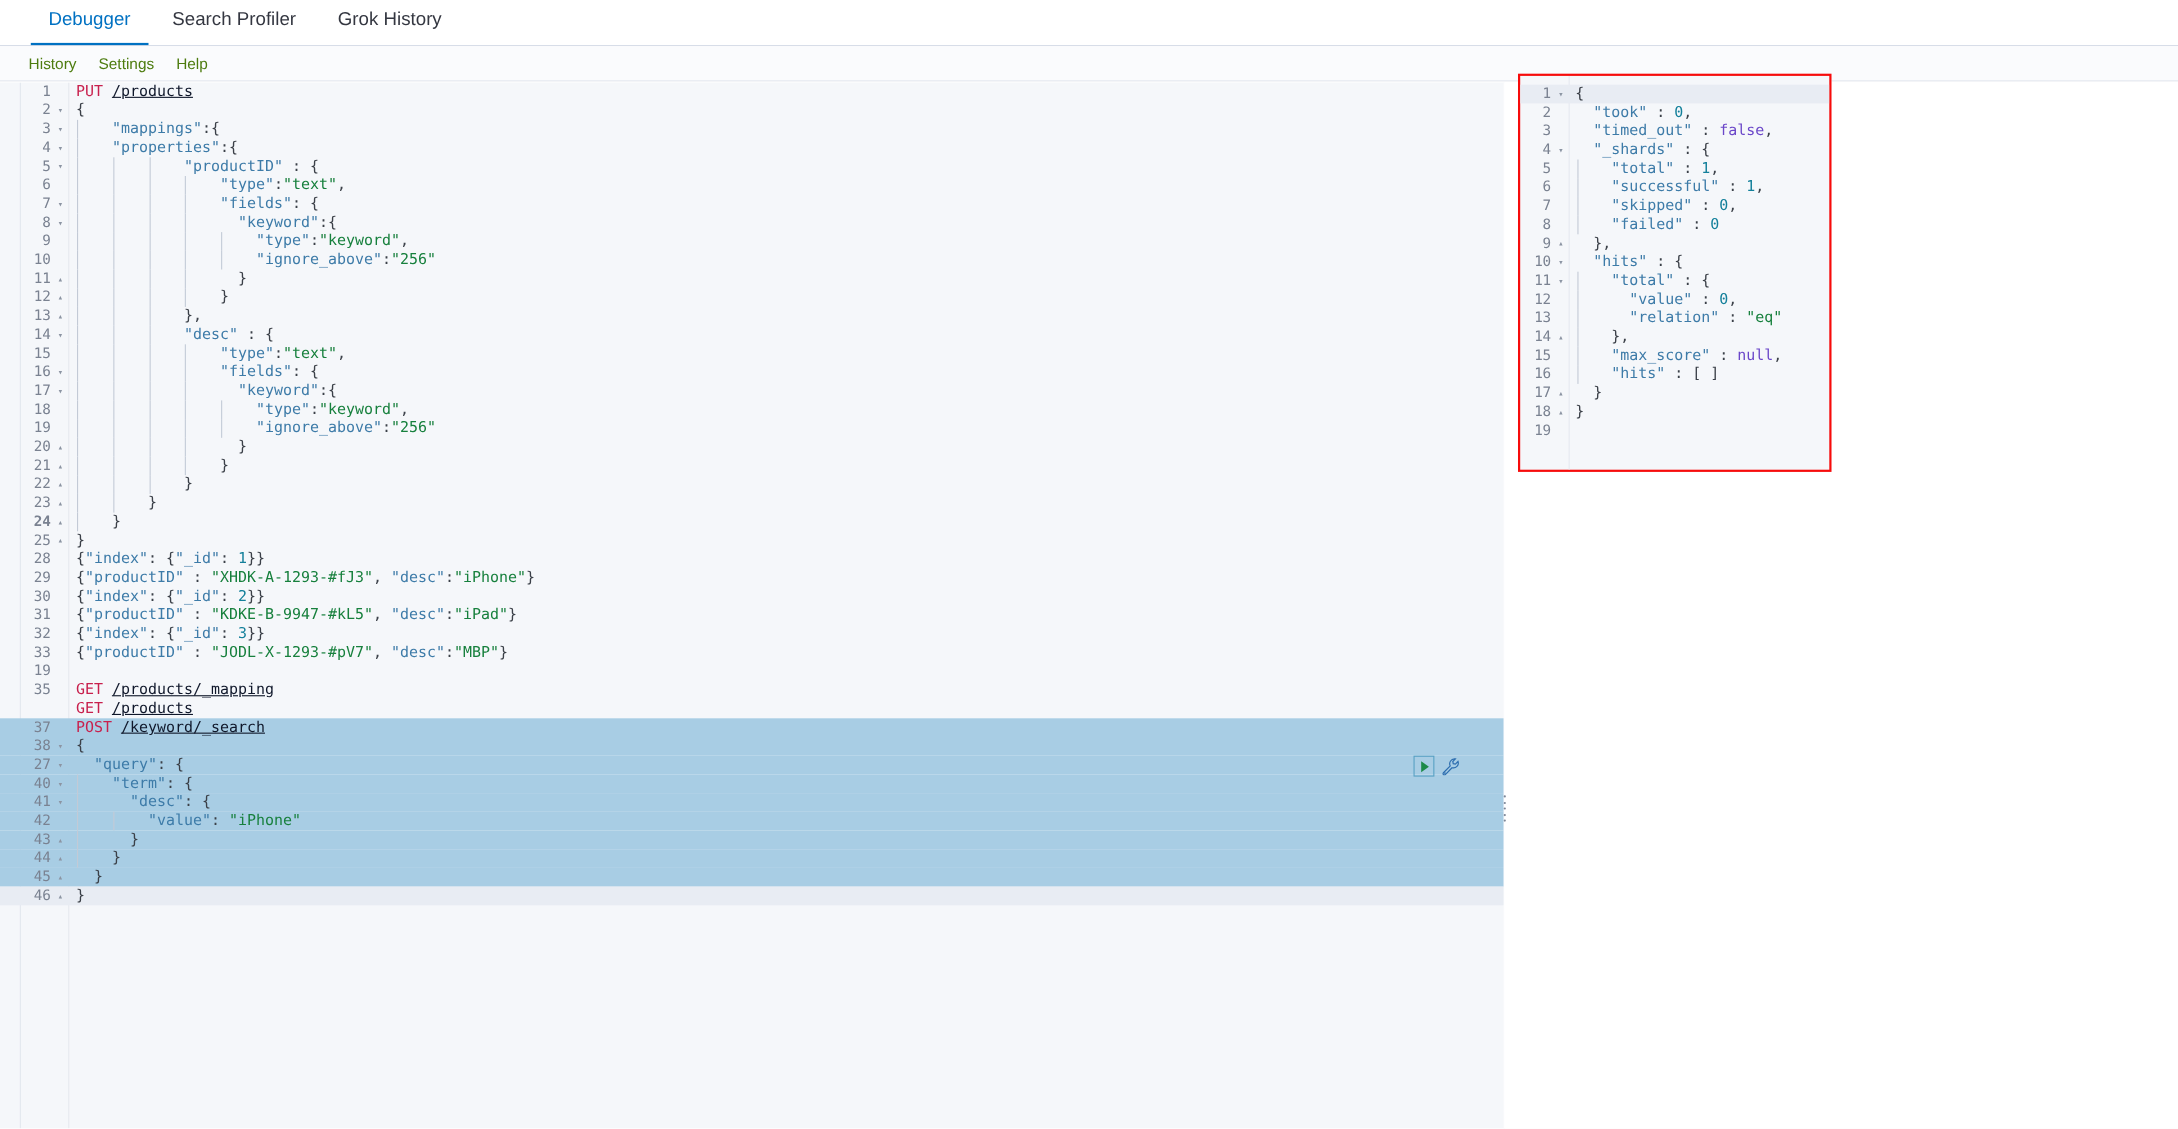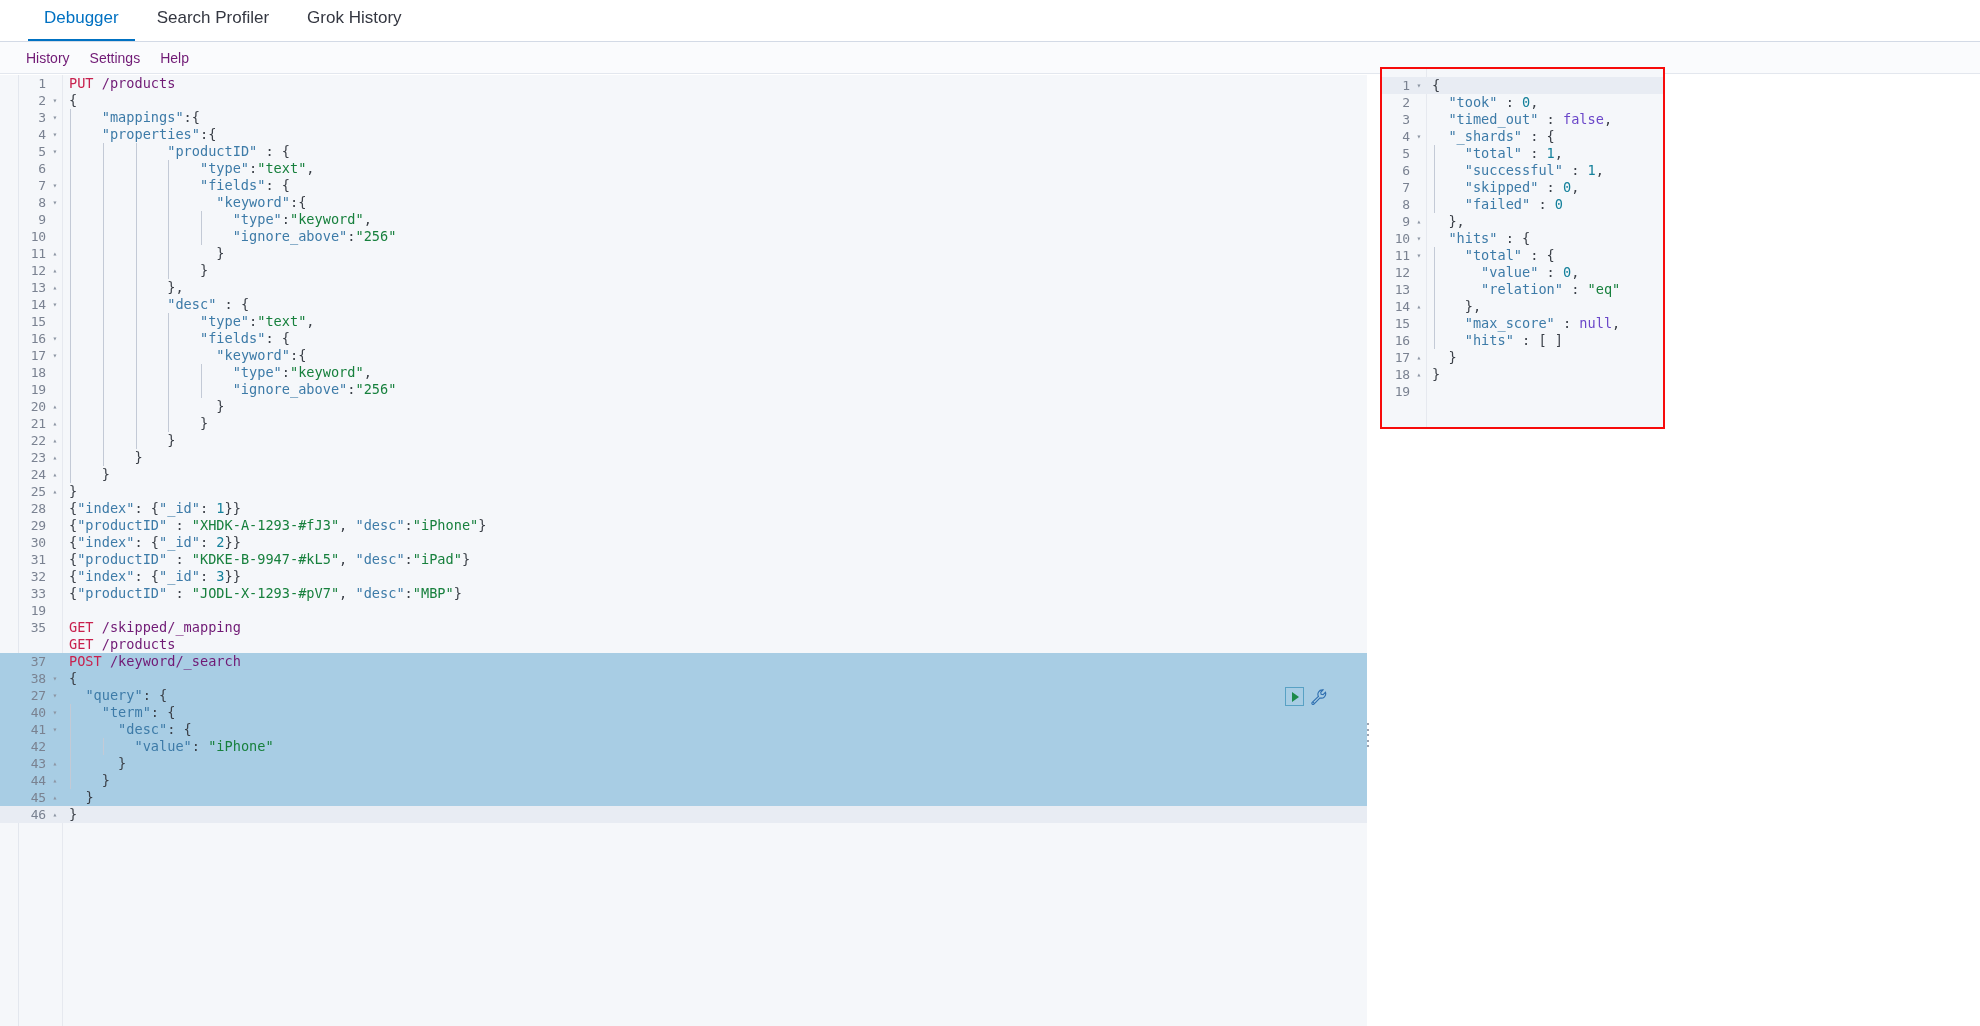--- a/index.html
+++ b/index.html
@@ -37,21 +37,21 @@
   #menubar {
     height: 32px;
     display: flex;
     align-items: center;
     padding-left: 16px;
     background: #fafbfd;
     border-bottom: 1px solid #e3e7ee;
   }
   .menu-item {
     font-size: 14px;
-    color: #701a75;
+    color: #4d7c0f;
     padding: 0 10px;
     cursor: pointer;
     white-space: nowrap;
   }
 
   
   #split { position: absolute; top: 75px; left: 0; right: 0; bottom: 0; display: flex; background:#fff; }
 
   
   #request-pane {
@@ -93,21 +93,21 @@
   #request-pane .gutter-rule {
     position: absolute; top: 0; bottom: 0; left: 62px;
     width: 1px; background: #e6e9ef;
   }
   #request-pane .pane-left-rule {
     position: absolute; top:0; bottom:0; left: 18px; width:1px; background:#e3e7ee;
   }
 
   
   .k-method { color: #c8204d; }
-  .k-url    { color: #701a75; }
+  .k-url    { color: #0f172a; text-decoration: underline; }
   .k-key    { color: #3d7ba8; }
   .k-str    { color: #17803d; }
   .k-num    { color: #14809b; }
   .k-lit    { color: #6b47c9; }
   .k-punc   { color: #3b4048; }
 
   .sel-line { background: #a8cde4; }
   .active-line { background: #e8ecf3; }
 
   
@@ -205,30 +205,30 @@
           <div class="eline"><div class="gutter" style="width: 48px; min-width: 48px;">14</div><div class="fold">▾</div><div class="code"><span style="position:absolute;left:8.2px;top:0;bottom:0;width:1px;background:#c3cad6;"></span><span style="position:absolute;left:40.9px;top:0;bottom:0;width:1px;background:#c3cad6;"></span><span style="position:absolute;left:73.7px;top:0;bottom:0;width:1px;background:#c3cad6;"></span><span style="position:relative">            <span class="k-key">"desc"</span><span class="k-punc"> </span><span class="k-punc">:</span><span class="k-punc"> </span><span class="k-punc">{</span></span></div></div>
           <div class="eline"><div class="gutter" style="width: 48px; min-width: 48px;">15</div><div class="fold"></div><div class="code"><span style="position:absolute;left:8.2px;top:0;bottom:0;width:1px;background:#c3cad6;"></span><span style="position:absolute;left:40.9px;top:0;bottom:0;width:1px;background:#c3cad6;"></span><span style="position:absolute;left:73.7px;top:0;bottom:0;width:1px;background:#c3cad6;"></span><span style="position:absolute;left:106.4px;top:0;bottom:0;width:1px;background:#c3cad6;"></span><span style="position:relative">                <span class="k-key">"type"</span><span class="k-punc">:</span><span class="k-str">"text"</span><span class="k-punc">,</span></span></div></div>
           <div class="eline"><div class="gutter" style="width: 48px; min-width: 48px;">16</div><div class="fold">▾</div><div class="code"><span style="position:absolute;left:8.2px;top:0;bottom:0;width:1px;background:#c3cad6;"></span><span style="position:absolute;left:40.9px;top:0;bottom:0;width:1px;background:#c3cad6;"></span><span style="position:absolute;left:73.7px;top:0;bottom:0;width:1px;background:#c3cad6;"></span><span style="position:absolute;left:106.4px;top:0;bottom:0;width:1px;background:#c3cad6;"></span><span style="position:relative">                <span class="k-key">"fields"</span><span class="k-punc">:</span><span class="k-punc"> </span><span class="k-punc">{</span></span></div></div>
           <div class="eline"><div class="gutter" style="width: 48px; min-width: 48px;">17</div><div class="fold">▾</div><div class="code"><span style="position:absolute;left:8.2px;top:0;bottom:0;width:1px;background:#c3cad6;"></span><span style="position:absolute;left:40.9px;top:0;bottom:0;width:1px;background:#c3cad6;"></span><span style="position:absolute;left:73.7px;top:0;bottom:0;width:1px;background:#c3cad6;"></span><span style="position:absolute;left:106.4px;top:0;bottom:0;width:1px;background:#c3cad6;"></span><span style="position:relative">                  <span class="k-key">"keyword"</span><span class="k-punc">:</span><span class="k-punc">{</span></span></div></div>
           <div class="eline"><div class="gutter" style="width: 48px; min-width: 48px;">18</div><div class="fold"></div><div class="code"><span style="position:absolute;left:8.2px;top:0;bottom:0;width:1px;background:#c3cad6;"></span><span style="position:absolute;left:40.9px;top:0;bottom:0;width:1px;background:#c3cad6;"></span><span style="position:absolute;left:73.7px;top:0;bottom:0;width:1px;background:#c3cad6;"></span><span style="position:absolute;left:106.4px;top:0;bottom:0;width:1px;background:#c3cad6;"></span><span style="position:absolute;left:139.1px;top:0;bottom:0;width:1px;background:#c3cad6;"></span><span style="position:relative">                    <span class="k-key">"type"</span><span class="k-punc">:</span><span class="k-str">"keyword"</span><span class="k-punc">,</span></span></div></div>
           <div class="eline"><div class="gutter" style="width: 48px; min-width: 48px;">19</div><div class="fold"></div><div class="code"><span style="position:absolute;left:8.2px;top:0;bottom:0;width:1px;background:#c3cad6;"></span><span style="position:absolute;left:40.9px;top:0;bottom:0;width:1px;background:#c3cad6;"></span><span style="position:absolute;left:73.7px;top:0;bottom:0;width:1px;background:#c3cad6;"></span><span style="position:absolute;left:106.4px;top:0;bottom:0;width:1px;background:#c3cad6;"></span><span style="position:absolute;left:139.1px;top:0;bottom:0;width:1px;background:#c3cad6;"></span><span style="position:relative">                    <span class="k-key">"ignore_above"</span><span class="k-punc">:</span><span class="k-str">"256"</span></span></div></div>
           <div class="eline"><div class="gutter" style="width: 48px; min-width: 48px;">20</div><div class="fold">▴</div><div class="code"><span style="position:absolute;left:8.2px;top:0;bottom:0;width:1px;background:#c3cad6;"></span><span style="position:absolute;left:40.9px;top:0;bottom:0;width:1px;background:#c3cad6;"></span><span style="position:absolute;left:73.7px;top:0;bottom:0;width:1px;background:#c3cad6;"></span><span style="position:absolute;left:106.4px;top:0;bottom:0;width:1px;background:#c3cad6;"></span><span style="position:relative">                  <span class="k-punc">}</span></span></div></div>
           <div class="eline"><div class="gutter" style="width: 48px; min-width: 48px;">21</div><div class="fold">▴</div><div class="code"><span style="position:absolute;left:8.2px;top:0;bottom:0;width:1px;background:#c3cad6;"></span><span style="position:absolute;left:40.9px;top:0;bottom:0;width:1px;background:#c3cad6;"></span><span style="position:absolute;left:73.7px;top:0;bottom:0;width:1px;background:#c3cad6;"></span><span style="position:absolute;left:106.4px;top:0;bottom:0;width:1px;background:#c3cad6;"></span><span style="position:relative">                <span class="k-punc">}</span></span></div></div>
           <div class="eline"><div class="gutter" style="width: 48px; min-width: 48px;">22</div><div class="fold">▴</div><div class="code"><span style="position:absolute;left:8.2px;top:0;bottom:0;width:1px;background:#c3cad6;"></span><span style="position:absolute;left:40.9px;top:0;bottom:0;width:1px;background:#c3cad6;"></span><span style="position:absolute;left:73.7px;top:0;bottom:0;width:1px;background:#c3cad6;"></span><span style="position:relative">            <span class="k-punc">}</span></span></div></div>
           <div class="eline"><div class="gutter" style="width: 48px; min-width: 48px;">23</div><div class="fold">▴</div><div class="code"><span style="position:absolute;left:8.2px;top:0;bottom:0;width:1px;background:#c3cad6;"></span><span style="position:absolute;left:40.9px;top:0;bottom:0;width:1px;background:#c3cad6;"></span><span style="position:relative">        <span class="k-punc">}</span></span></div></div>
-          <div class="eline"><div class="gutter" style="width: 48px; min-width: 48px;">24</div><div class="fold">▴</div><div class="code"><span style="position:absolute;left:8.2px;top:0;bottom:0;width:1px;background:#c3cad6;"></span><span style="position:relative">    <span class="k-punc">}</span></span></div></div>
+          <div class="eline"><div class="gutter" style="width: 48px; min-width: 48px; font-weight: bold;">24</div><div class="fold">▴</div><div class="code"><span style="position:absolute;left:8.2px;top:0;bottom:0;width:1px;background:#c3cad6;"></span><span style="position:relative">    <span class="k-punc">}</span></span></div></div>
           <div class="eline"><div class="gutter" style="width: 48px; min-width: 48px;">25</div><div class="fold">▴</div><div class="code"><span style="position:relative"><span class="k-punc">}</span></span></div></div>
           <div class="eline"><div class="gutter" style="width: 48px; min-width: 48px;">28</div><div class="fold"></div><div class="code"><span style="position:relative"><span class="k-punc">{</span><span class="k-key">"index"</span><span class="k-punc">:</span><span class="k-punc"> </span><span class="k-punc">{</span><span class="k-key">"_id"</span><span class="k-punc">:</span><span class="k-punc"> </span><span class="k-num">1</span><span class="k-punc">}</span><span class="k-punc">}</span></span></div></div>
           <div class="eline"><div class="gutter" style="width: 48px; min-width: 48px;">29</div><div class="fold"></div><div class="code"><span style="position:relative"><span class="k-punc">{</span><span class="k-key">"productID"</span><span class="k-punc"> </span><span class="k-punc">:</span><span class="k-punc"> </span><span class="k-str">"XHDK-A-1293-#fJ3"</span><span class="k-punc">,</span><span class="k-punc"> </span><span class="k-key">"desc"</span><span class="k-punc">:</span><span class="k-str">"iPhone"</span><span class="k-punc">}</span></span></div></div>
           <div class="eline"><div class="gutter" style="width: 48px; min-width: 48px;">30</div><div class="fold"></div><div class="code"><span style="position:relative"><span class="k-punc">{</span><span class="k-key">"index"</span><span class="k-punc">:</span><span class="k-punc"> </span><span class="k-punc">{</span><span class="k-key">"_id"</span><span class="k-punc">:</span><span class="k-punc"> </span><span class="k-num">2</span><span class="k-punc">}</span><span class="k-punc">}</span></span></div></div>
           <div class="eline"><div class="gutter" style="width: 48px; min-width: 48px;">31</div><div class="fold"></div><div class="code"><span style="position:relative"><span class="k-punc">{</span><span class="k-key">"productID"</span><span class="k-punc"> </span><span class="k-punc">:</span><span class="k-punc"> </span><span class="k-str">"KDKE-B-9947-#kL5"</span><span class="k-punc">,</span><span class="k-punc"> </span><span class="k-key">"desc"</span><span class="k-punc">:</span><span class="k-str">"iPad"</span><span class="k-punc">}</span></span></div></div>
           <div class="eline"><div class="gutter" style="width: 48px; min-width: 48px;">32</div><div class="fold"></div><div class="code"><span style="position:relative"><span class="k-punc">{</span><span class="k-key">"index"</span><span class="k-punc">:</span><span class="k-punc"> </span><span class="k-punc">{</span><span class="k-key">"_id"</span><span class="k-punc">:</span><span class="k-punc"> </span><span class="k-num">3</span><span class="k-punc">}</span><span class="k-punc">}</span></span></div></div>
           <div class="eline"><div class="gutter" style="width: 48px; min-width: 48px;">33</div><div class="fold"></div><div class="code"><span style="position:relative"><span class="k-punc">{</span><span class="k-key">"productID"</span><span class="k-punc"> </span><span class="k-punc">:</span><span class="k-punc"> </span><span class="k-str">"JODL-X-1293-#pV7"</span><span class="k-punc">,</span><span class="k-punc"> </span><span class="k-key">"desc"</span><span class="k-punc">:</span><span class="k-str">"MBP"</span><span class="k-punc">}</span></span></div></div>
           <div class="eline"><div class="gutter" style="width: 48px; min-width: 48px;">19</div><div class="fold"></div><div class="code"><span style="position:relative"></span></div></div>
-          <div class="eline"><div class="gutter" style="width: 48px; min-width: 48px;">35</div><div class="fold"></div><div class="code"><span style="position:relative"><span class="k-method">GET</span> <span class="k-url">/skipped/_mapping</span></span></div></div>
+          <div class="eline"><div class="gutter" style="width: 48px; min-width: 48px;">35</div><div class="fold"></div><div class="code"><span style="position:relative"><span class="k-method">GET</span> <span class="k-url">/products/_mapping</span></span></div></div>
           <div class="eline"><div class="gutter" style="width: 48px; min-width: 48px; margin-top: 20px;">36</div><div class="fold"></div><div class="code"><span style="position:relative"><span class="k-method">GET</span> <span class="k-url">/products</span></span></div></div>
           <div class="eline sel-line"><div class="gutter" style="width: 48px; min-width: 48px;">37</div><div class="fold"></div><div class="code"><span style="position:relative"><span class="k-method">POST</span> <span class="k-url">/keyword/_search</span></span></div></div>
           <div class="eline sel-line"><div class="gutter" style="width: 48px; min-width: 48px;">38</div><div class="fold">▾</div><div class="code"><span style="position:relative"><span class="k-punc">{</span></span></div></div>
           <div class="eline sel-line"><div class="gutter" style="width: 48px; min-width: 48px;">27</div><div class="fold">▾</div><div class="code"><span style="position:relative">  <span class="k-key">"query"</span><span class="k-punc">:</span><span class="k-punc"> </span><span class="k-punc">{</span></span></div></div>
           <div class="eline sel-line"><div class="gutter" style="width: 48px; min-width: 48px;">40</div><div class="fold">▾</div><div class="code"><span style="position:absolute;left:8.2px;top:0;bottom:0;width:1px;background:#c3cad6;"></span><span style="position:relative">    <span class="k-key">"term"</span><span class="k-punc">:</span><span class="k-punc"> </span><span class="k-punc">{</span></span></div></div>
           <div class="eline sel-line"><div class="gutter" style="width: 48px; min-width: 48px;">41</div><div class="fold">▾</div><div class="code"><span style="position:absolute;left:8.2px;top:0;bottom:0;width:1px;background:#c3cad6;"></span><span style="position:relative">      <span class="k-key">"desc"</span><span class="k-punc">:</span><span class="k-punc"> </span><span class="k-punc">{</span></span></div></div>
           <div class="eline sel-line"><div class="gutter" style="width: 48px; min-width: 48px;">42</div><div class="fold"></div><div class="code"><span style="position:absolute;left:8.2px;top:0;bottom:0;width:1px;background:#c3cad6;"></span><span style="position:absolute;left:40.9px;top:0;bottom:0;width:1px;background:#c3cad6;"></span><span style="position:relative">        <span class="k-key">"value"</span><span class="k-punc">:</span><span class="k-punc"> </span><span class="k-str">"iPhone"</span></span></div></div>
           <div class="eline sel-line"><div class="gutter" style="width: 48px; min-width: 48px;">43</div><div class="fold">▴</div><div class="code"><span style="position:absolute;left:8.2px;top:0;bottom:0;width:1px;background:#c3cad6;"></span><span style="position:relative">      <span class="k-punc">}</span></span></div></div>
           <div class="eline sel-line"><div class="gutter" style="width: 48px; min-width: 48px;">44</div><div class="fold">▴</div><div class="code"><span style="position:absolute;left:8.2px;top:0;bottom:0;width:1px;background:#c3cad6;"></span><span style="position:relative">    <span class="k-punc">}</span></span></div></div>
           <div class="eline sel-line"><div class="gutter" style="width: 48px; min-width: 48px;">45</div><div class="fold">▴</div><div class="code"><span style="position:relative">  <span class="k-punc">}</span></span></div></div>

